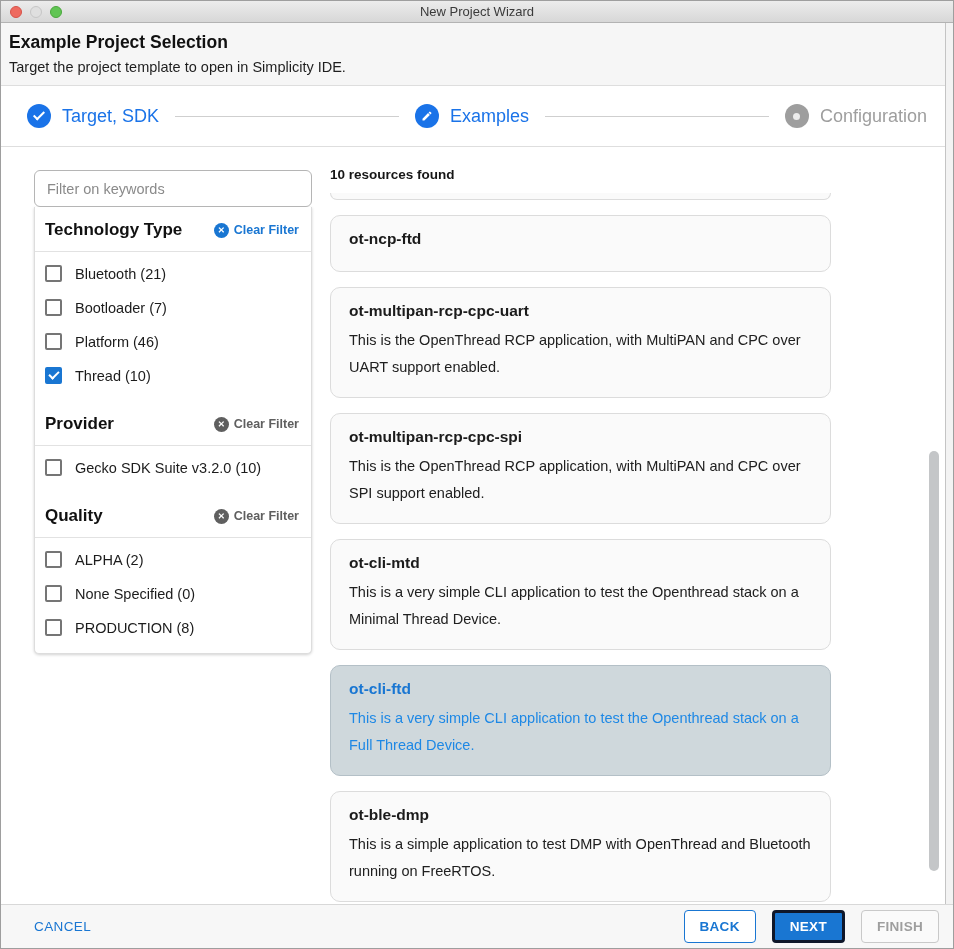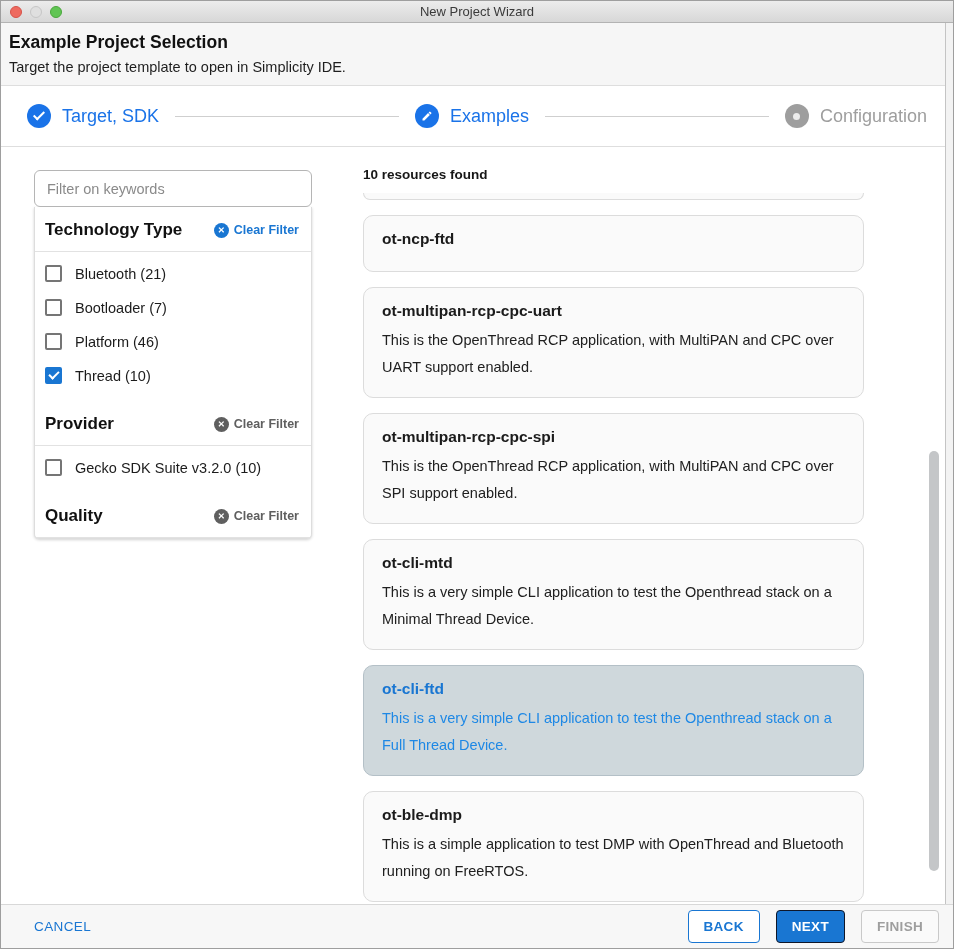--- a/index.html
+++ b/index.html
@@ -107,21 +107,21 @@
     background: #fff; flex: none; position: relative;
   }
   .option-row.checked .cb { background: #1976d2; border-color: #1976d2; }
   .option-row.checked .cb::after {
     content: ''; position: absolute; left: 4px; top: 0px; width: 4px; height: 8px;
     border: solid #fff; border-width: 0 2px 2px 0; transform: rotate(45deg);
   }
   .option-label { font-size: 14.5px; color: #1c1c1c; }
 
   
-  .results { position: absolute; left: 362px; top: 20px; width: 501px; }
+  .results { position: absolute; left: 329px; top: 20px; width: 501px; }
   .results-count { font-size: 13.5px; font-weight: bold; color: #161616; }
   .card-sliver {
     height: 7px; margin-top: 11px; background: #fafafa;
     border: 1px solid #dcdcdc; border-top: none; border-radius: 0 0 7px 7px;
   }
   .card {
     margin-top: 15px; background: #fafafa; border: 1px solid #dcdcdc;
     border-radius: 10px; padding: 14px 18px 16px 18px; cursor: pointer;
   }
   .card-title { font-size: 15.5px; font-weight: bold; color: #1b1b1b; margin-bottom: 7px; }
@@ -146,21 +146,21 @@
     font-size: 13.5px; font-weight: normal; color: #1976d2; letter-spacing: .4px;
     background: none; border: none; cursor: pointer; font-family: "Liberation Sans", sans-serif;
   }
   .footer-spacer { flex: 1; }
   .btn {
     height: 33px; border-radius: 4px; font-size: 13.5px; font-weight: bold;
     letter-spacing: .3px; padding: 0 15px; cursor: pointer;
     font-family: "Liberation Sans", sans-serif;
   }
   .btn.back   { background: #fff; border: 1px solid #1976d2; color: #1976d2; min-width: 66px; }
-  .btn.next   { background: #1976d2; border: 1px solid #0f172a; color: #fff; min-width: 66px; }
+  .btn.next   { background: #1976d2; border: 3px solid #0f172a; color: #fff; min-width: 66px; }
   .btn.finish { background: #fafafa; border: 1px solid #c9c9c9; color: #9e9e9e; min-width: 76px; cursor: default; }
 </style>
 </head>
 <body>
 
 <div class="window">
 
   <div class="titlebar">
     <div class="traffic">
       <span class="light red"></span>
@@ -248,20 +248,34 @@
         </div>
 
         <div class="section-head">
           <span class="section-title">Quality</span>
           <span class="clear-filter">
             <span class="x-icon"></span>
             <span>Clear Filter</span>
           </span>
         </div>
         <div class="divider"></div>
+        <div class="option-group">
+          <div class="option-row">
+            <span class="cb"></span>
+            <span class="option-label">ALPHA (2)</span>
+          </div>
+          <div class="option-row">
+            <span class="cb"></span>
+            <span class="option-label">None Specified (0)</span>
+          </div>
+          <div class="option-row">
+            <span class="cb"></span>
+            <span class="option-label">PRODUCTION (8)</span>
+          </div>
+        </div>
 
       </div>
     </div>
 
     <div class="results">
       <div class="results-count">10 resources found</div>
       <div class="card-sliver"></div>
 
       <div class="card">
         <div class="card-title">ot-ncp-ftd</div>

